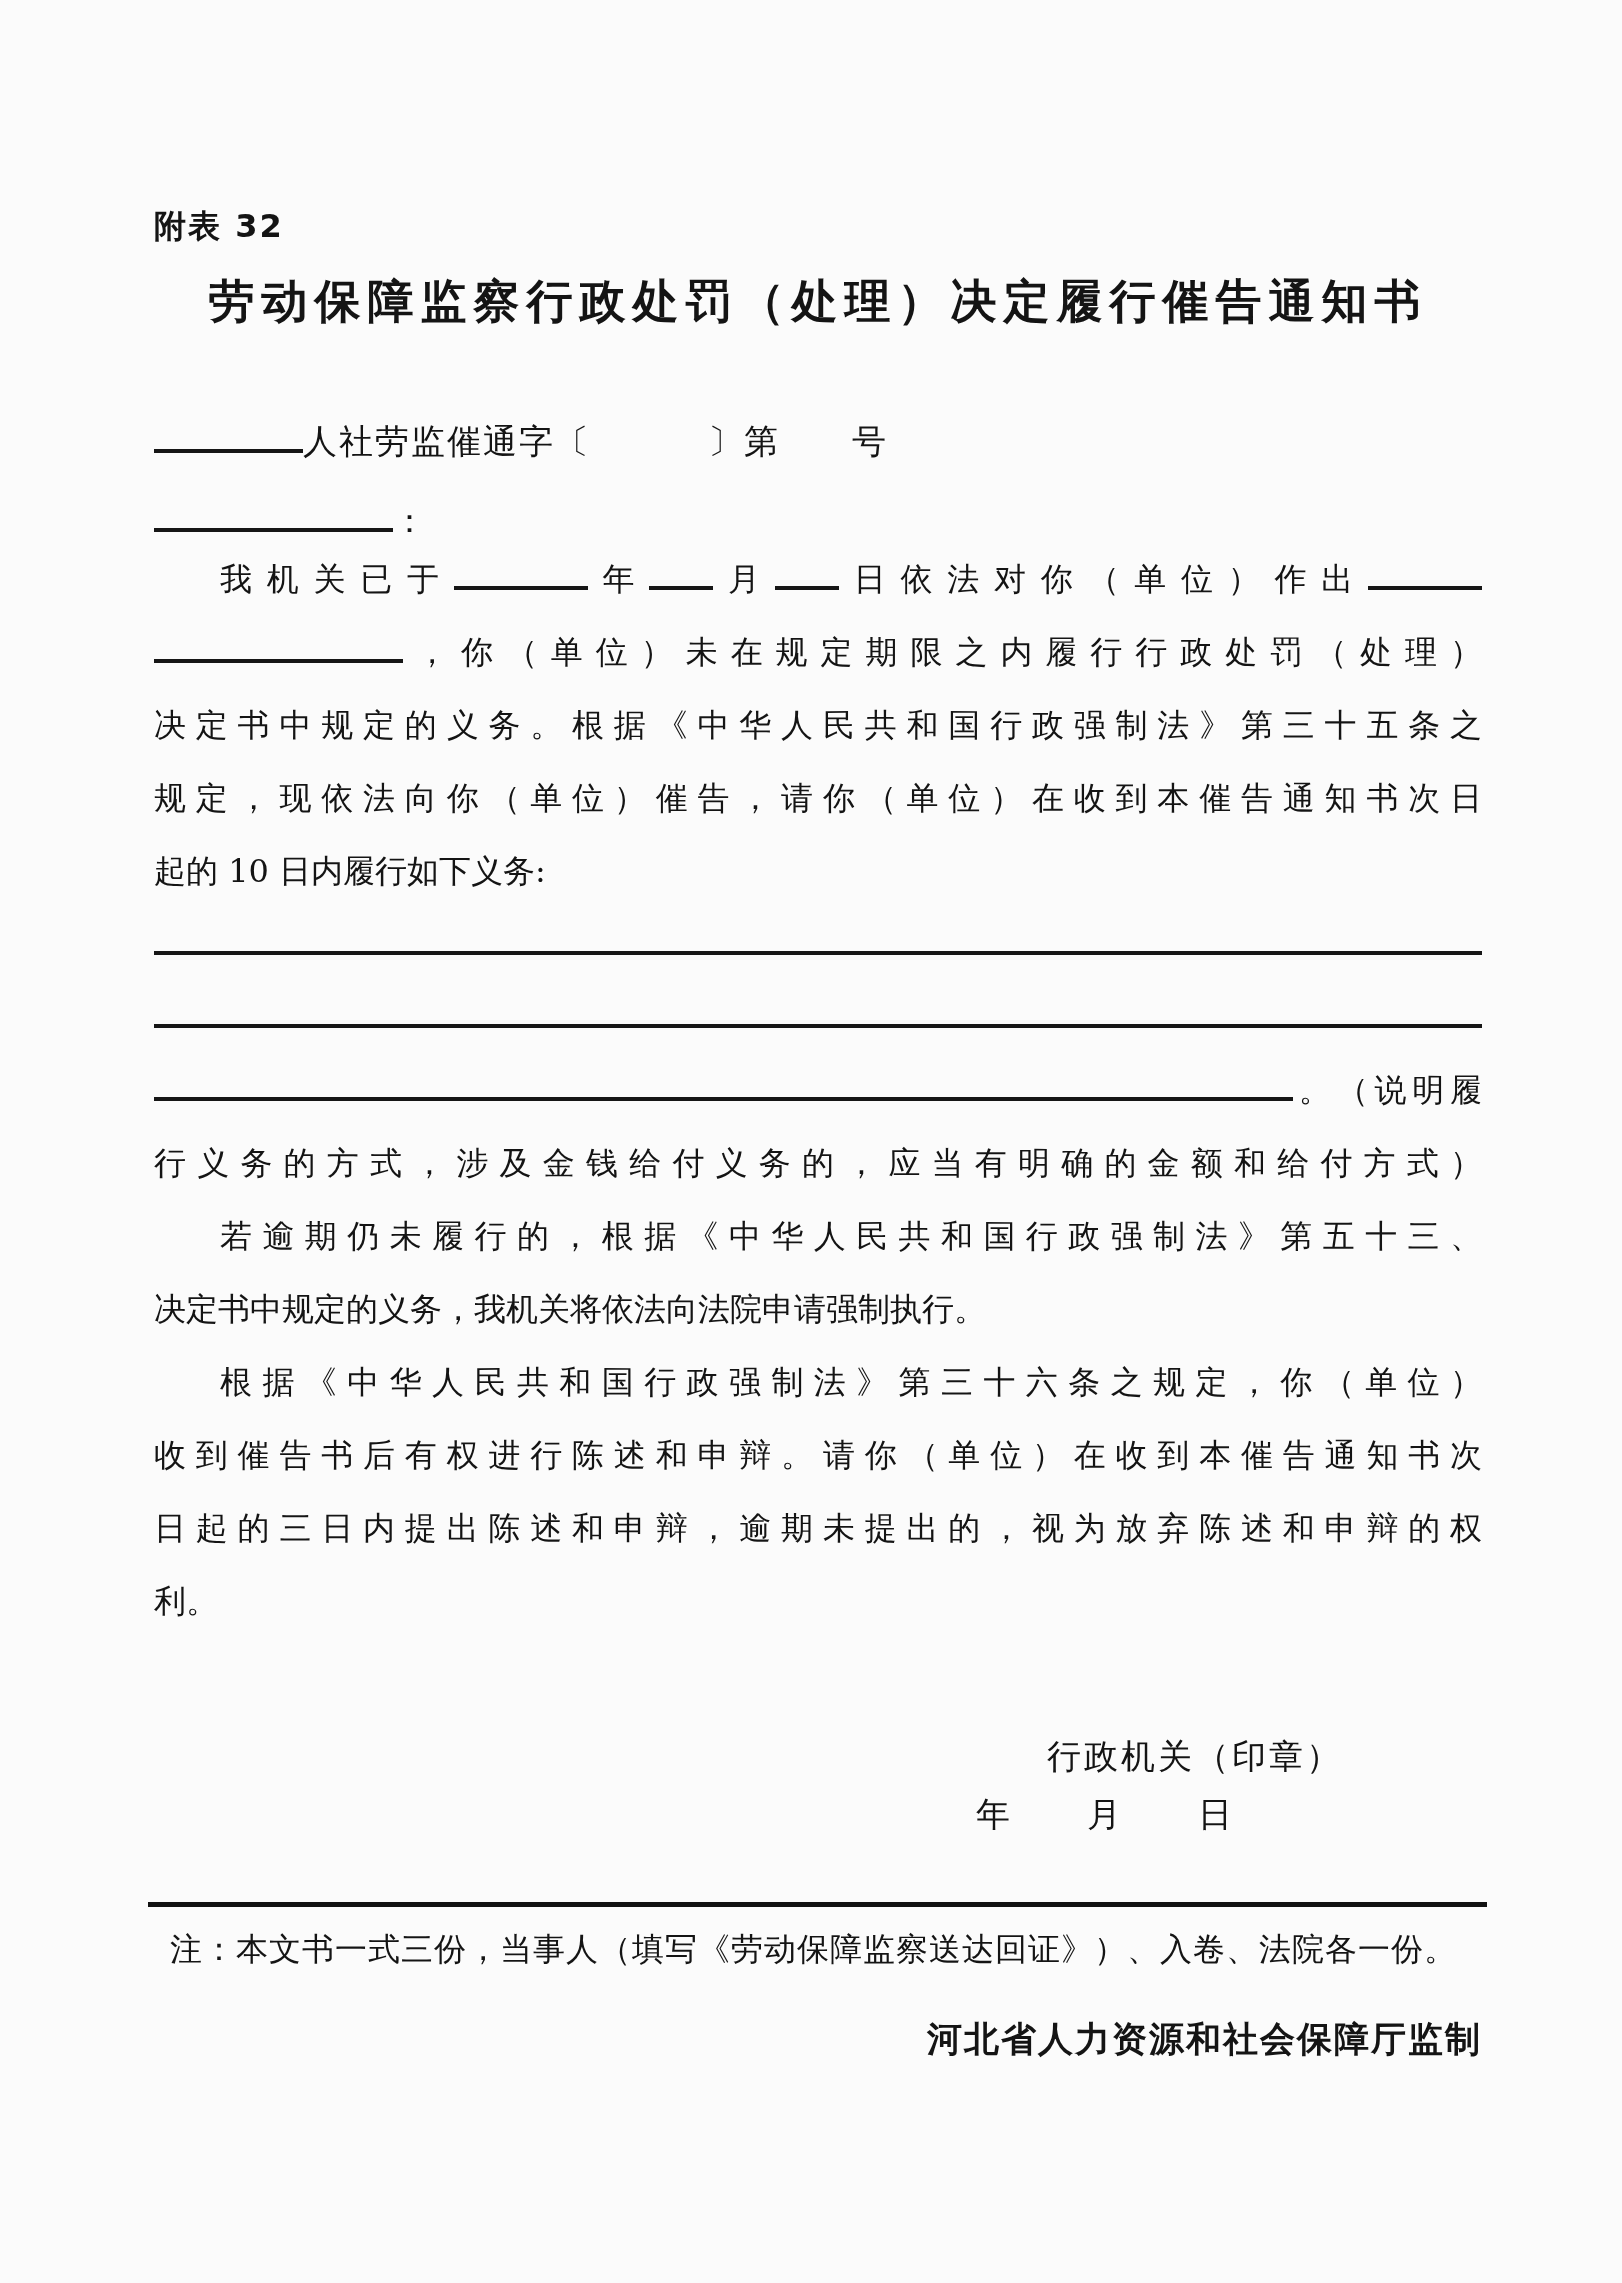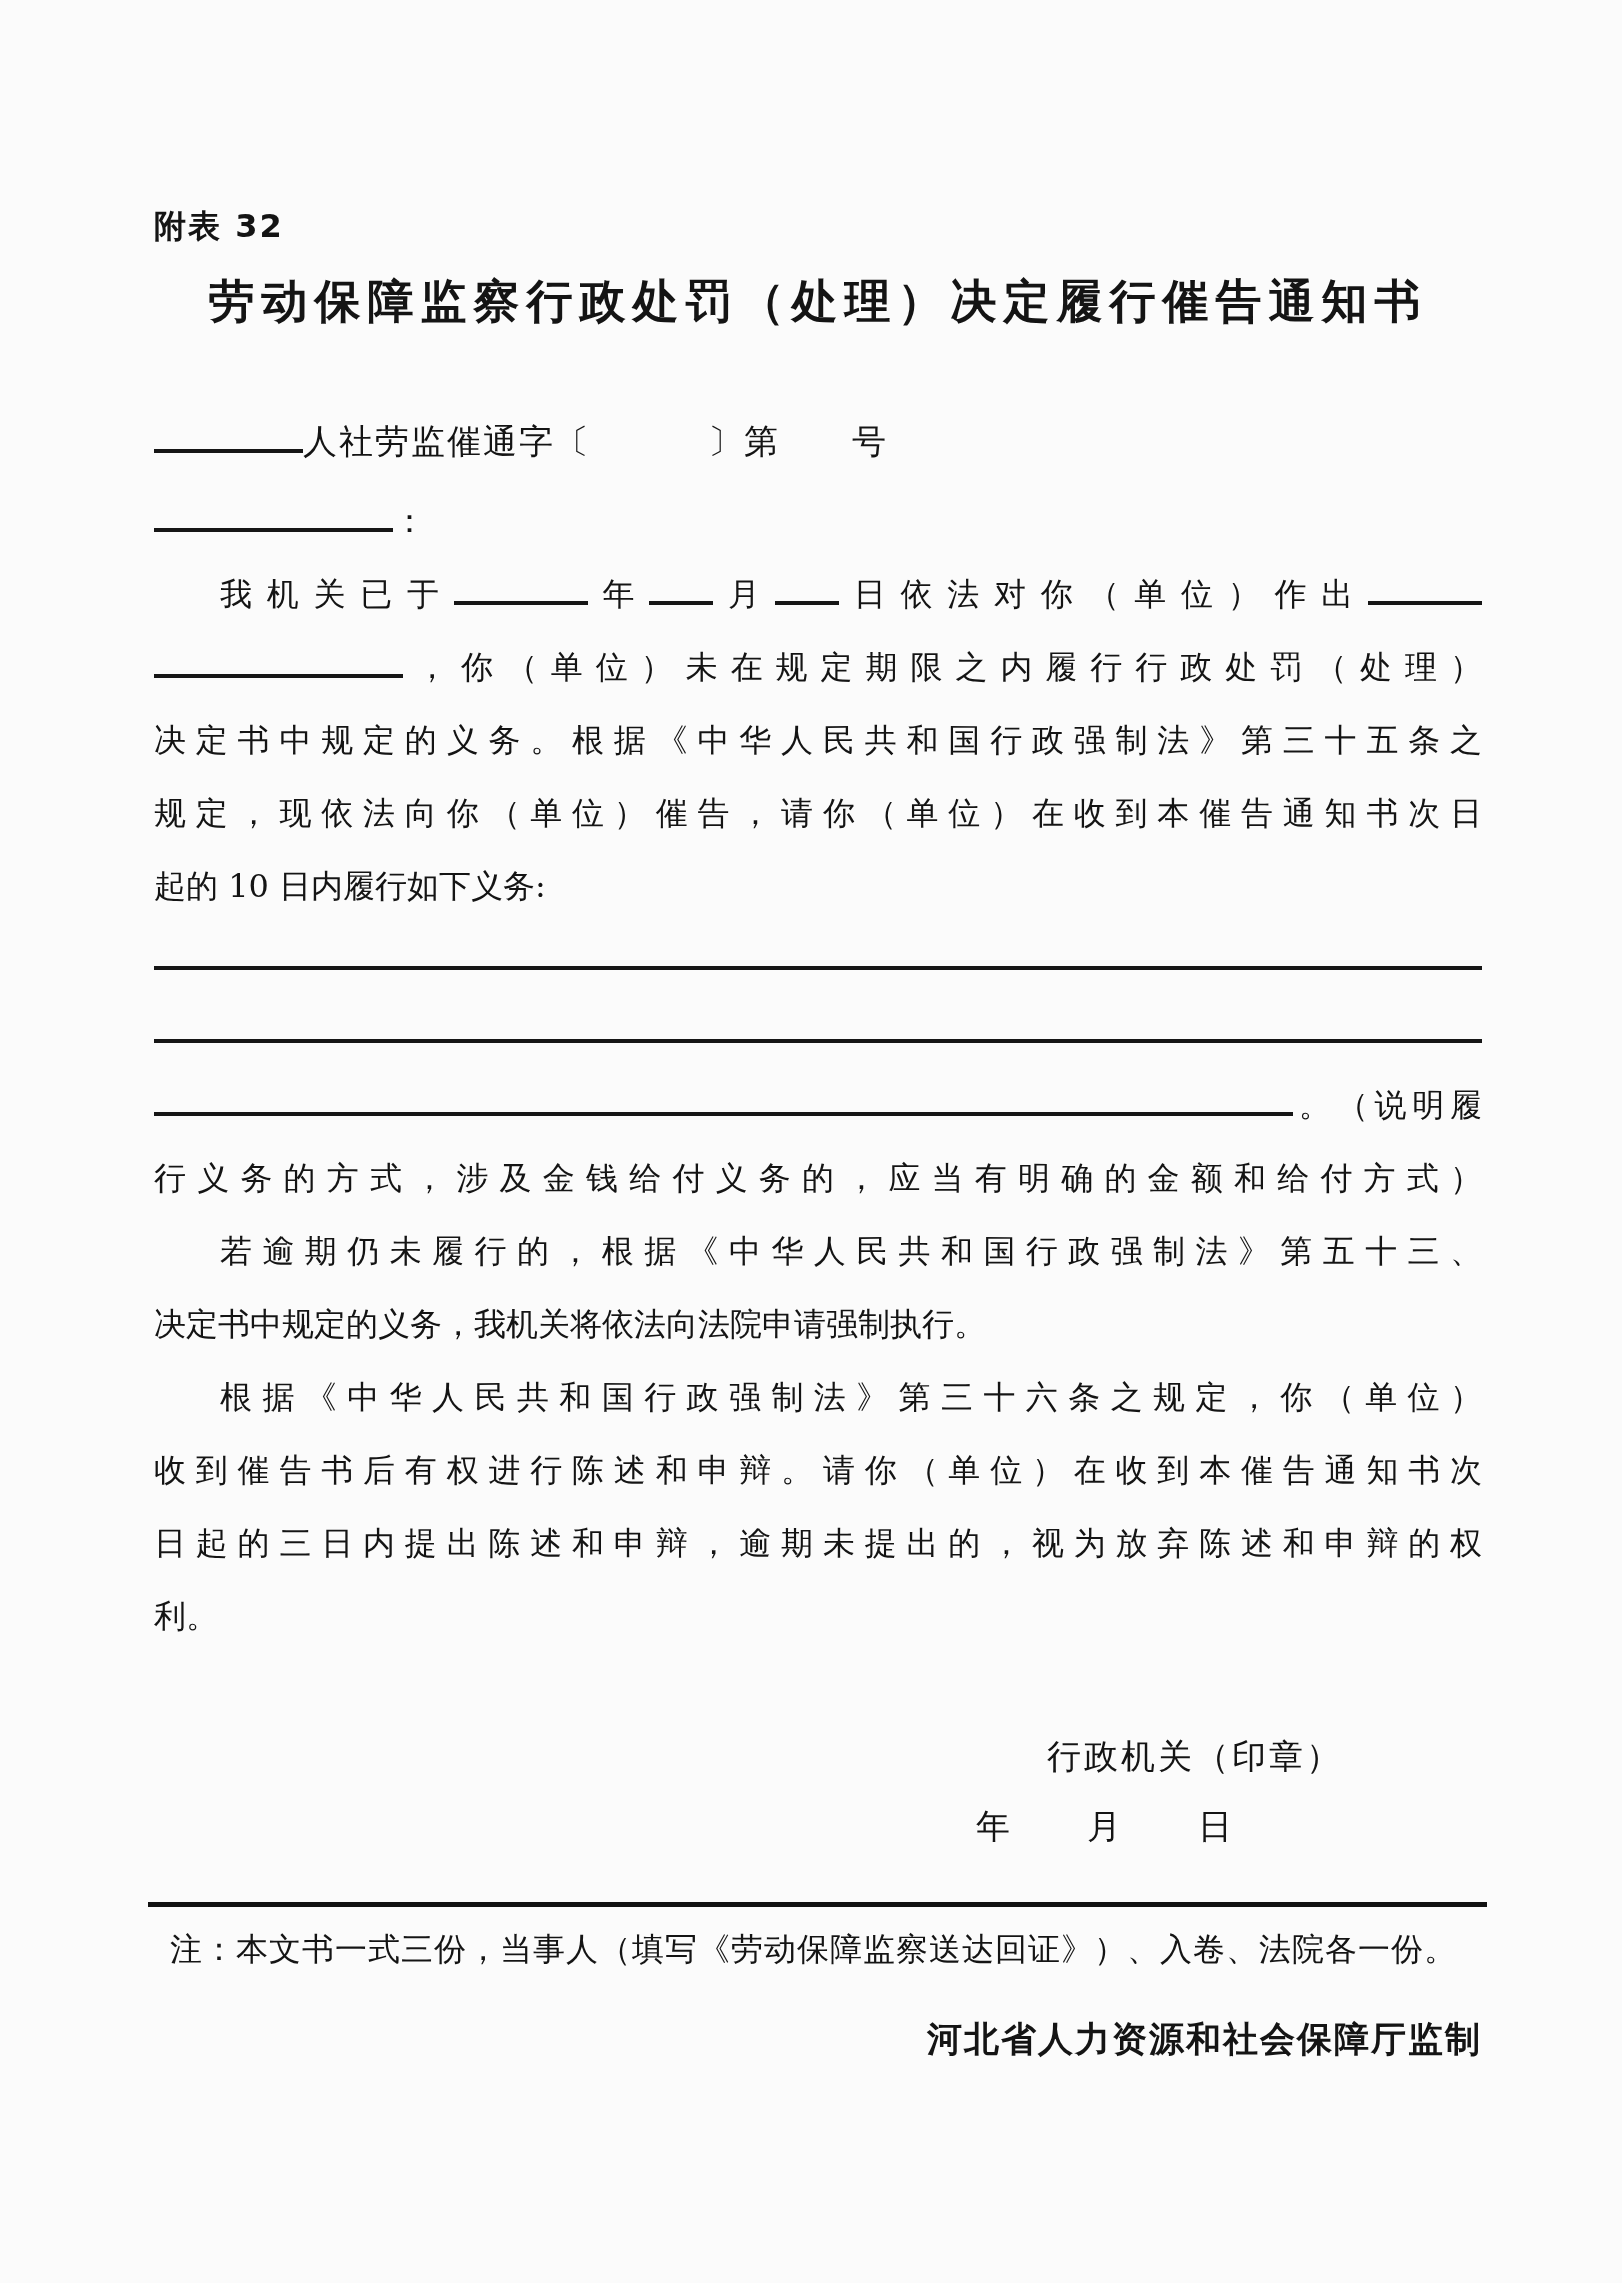--- a/index.html
+++ b/index.html
@@ -33,41 +33,41 @@
     font-size:34px; letter-spacing:2px;
     line-height:50px;
   }
 
   #salutation-line {
     left:154px; top:496px;
     font-size:33px; line-height:50px;
   }
 
   #body-text {
-    left:154px; top:558px; width:1328px;
+    left:154px; top:543px; width:1328px;
     font-size:32px;
   }
   .bline { line-height:73px; min-height:73px; }
   .bline.indent { padding-left:66px; }
   .bline.j { text-align:justify; text-align-last:justify; }
 
   .seg-t { }
   .seg-u {
     display:inline-block;
     border-bottom:4px solid #161616;
   }
   .seg-u.full { width:100%; }
   .seg-s { display:inline-block; }
 
   #signature-block {
     left:154px; top:1731px; width:1328px;
     text-align:right; font-size:34px; letter-spacing:3px;
   }
   #signature-authority { padding-right:139px; line-height:50px; }
-  #signature-date { padding-right:247px; line-height:50px; margin-top:20px; }
+  #signature-date { padding-right:247px; line-height:50px; margin-top:8px; }
 
   #divider-rule {
     left:148px; top:1902px; width:1339px; height:5px;
     background:#121212;
   }
 
   #note-line {
     left:154px; top:1924px; width:1328px;
     font-size:32px; line-height:50px; letter-spacing:1px;
     padding-left:16px; box-sizing:border-box;

